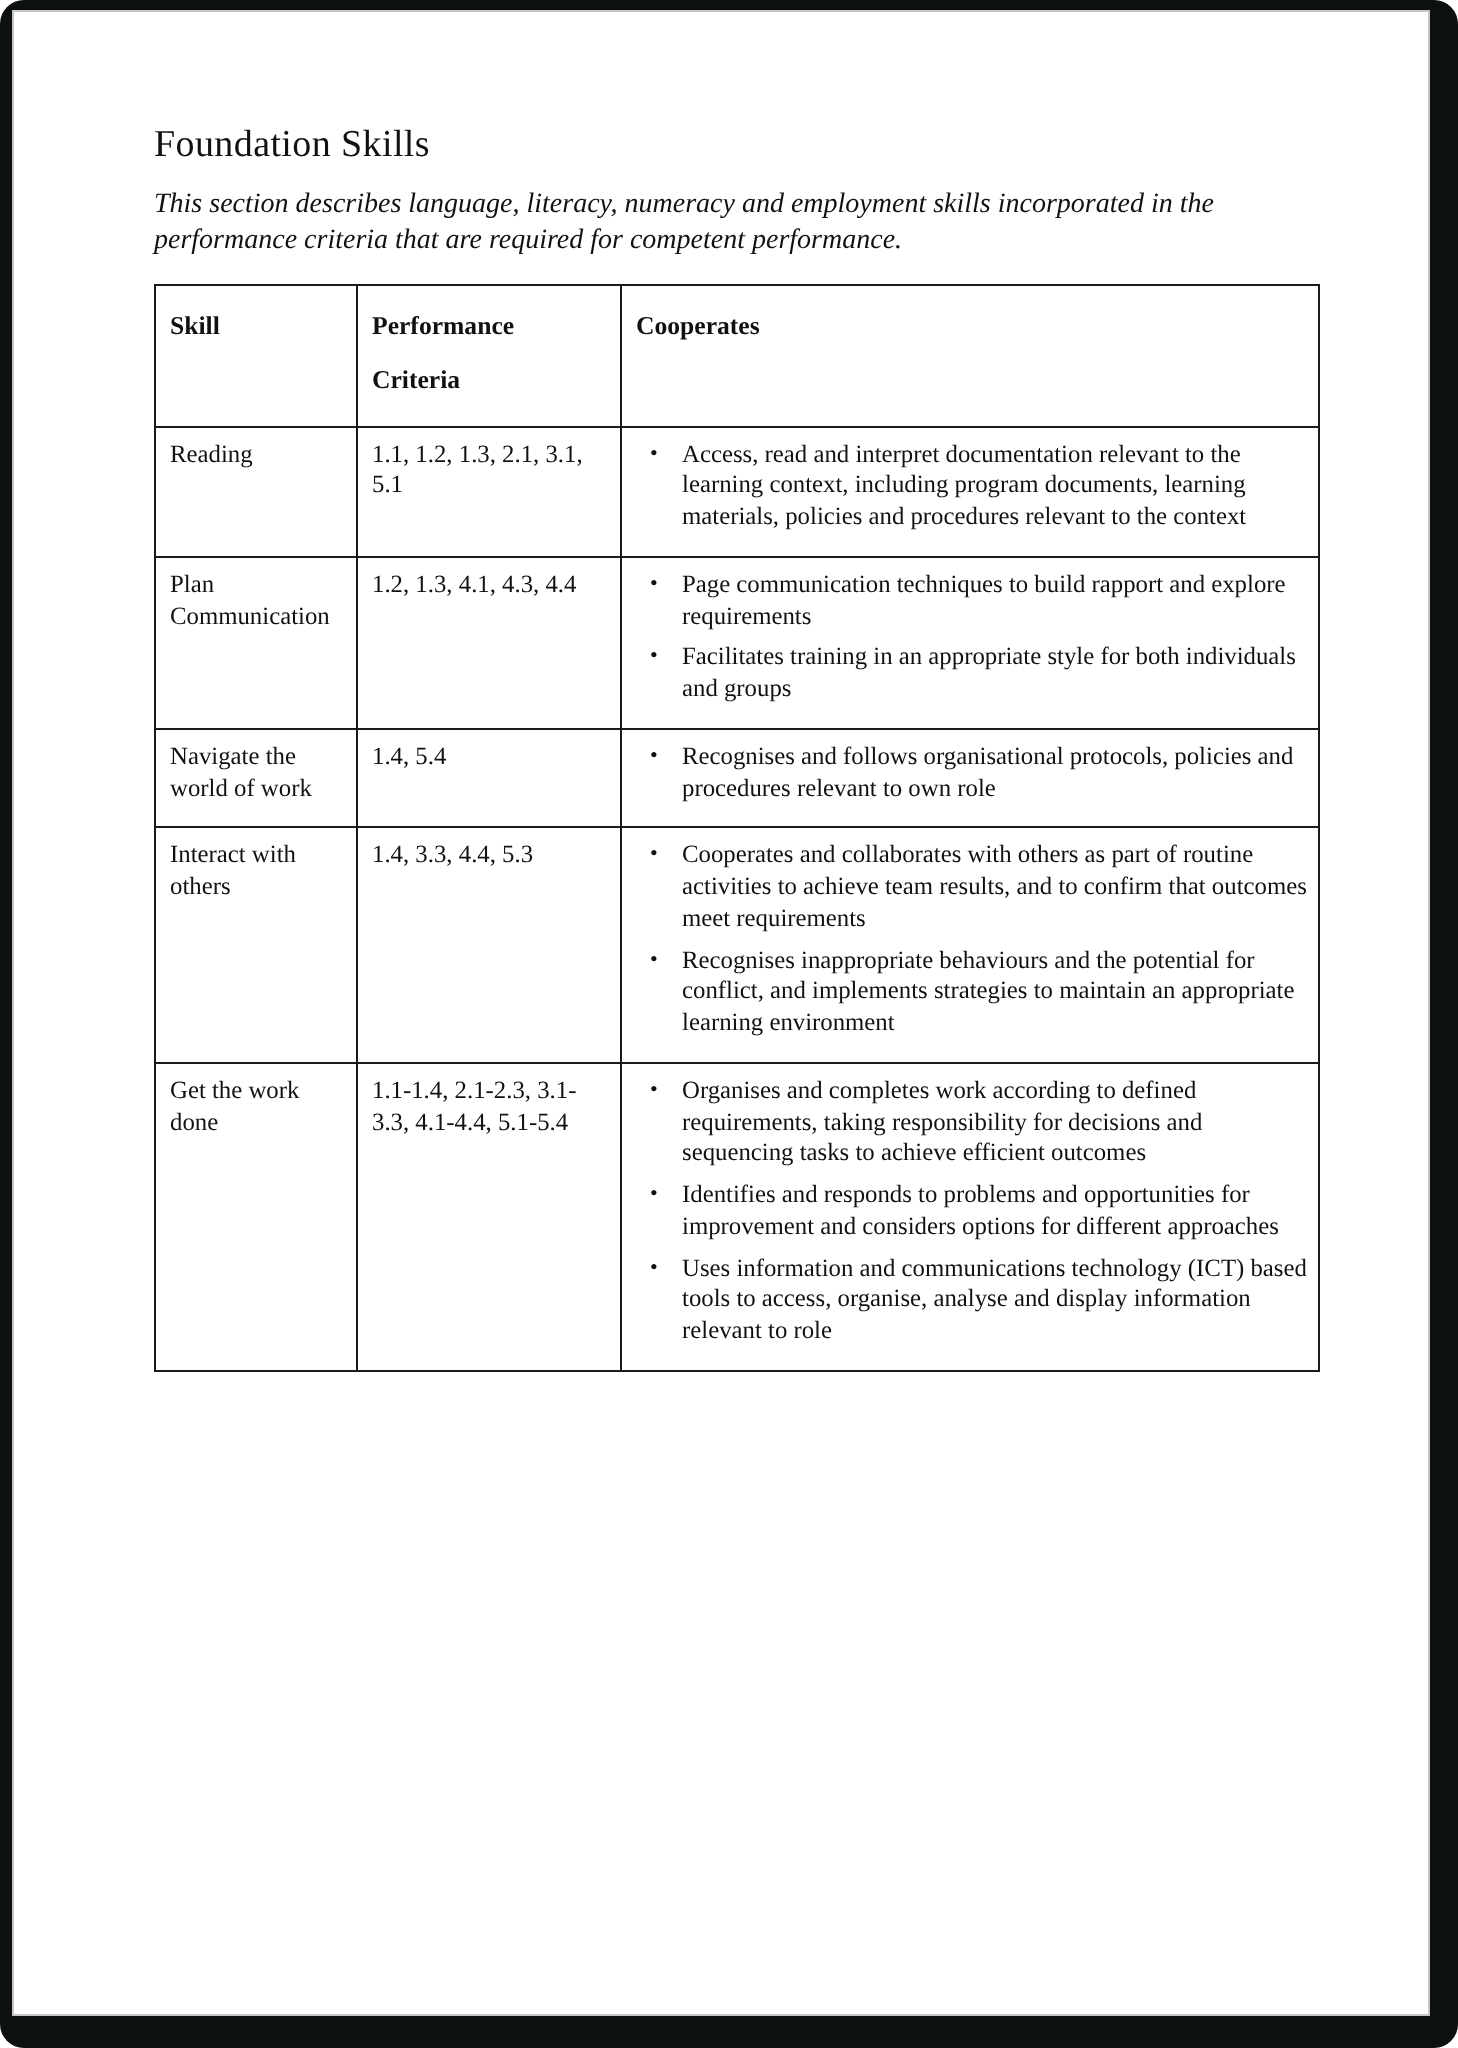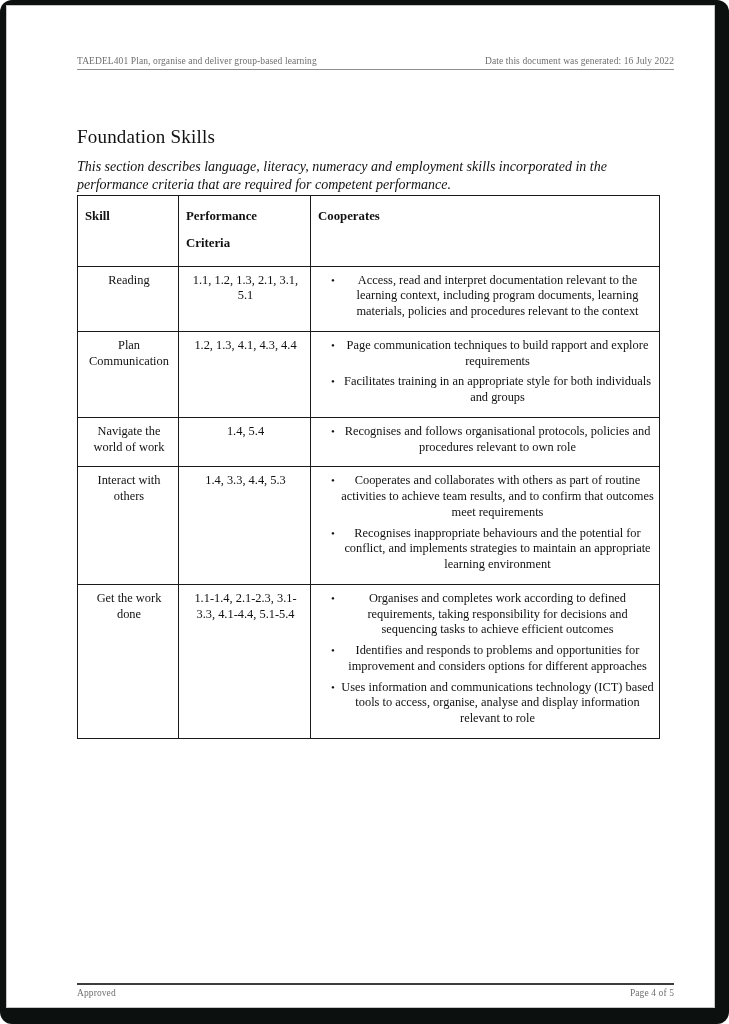--- a/index.html
+++ b/index.html
@@ -53,20 +53,21 @@
   }
   p.intro {
     margin: 10px 0 0 0;
     font-style: italic;
     font-size: 14px;
     line-height: 1.32;
     color: #111111;
     max-width: 556px;
   }
   table.skills {
+    margin-top: 11px;
     border-collapse: collapse;
     width: 582px;
     table-layout: fixed;
   }
   table.skills th, table.skills td {
     border: 1px solid #1a1a1a;
     vertical-align: top;
     text-align: left;
     color: #111111;
     box-sizing: border-box;
@@ -77,21 +78,20 @@
     padding: 7px 8px 9px 7px;
     line-height: 2.1;
   }
   col.c-skill    { width: 101px; }
   col.c-criteria { width: 132px; }
   col.c-desc     { width: 349px; }
   table.skills td {
     font-size: 12.4px;
     line-height: 1.27;
     padding: 6px 5px 11px 7px;
-    text-align: center;
   }
   td.desc-cell { padding-left: 4px; padding-right: 8px; }
   .bullet-item {
     display: flex;
     margin: 0 0 5px 0;
   }
   .bullet-item:last-child { margin-bottom: 0; }
   .bullet-item .dot {
     flex: 0 0 23px;
     padding-left: 7px;
@@ -120,24 +120,20 @@
   .footer-row.first { margin-top: 3px; }
   .footer-row.second { margin-top: 9px; }
 </style>
 </head>
 <body>
 
 <div class="frame">
   <div class="page">
     <div class="content">
 
-      <div class="running-header">
-        <span>TAEDEL401 Plan, organise and deliver group-based learning</span>
-        <span>Date this document was generated: 16 July 2022</span>
-      </div>
 
       <h1 class="page-title">Foundation Skills</h1>
 
       <p class="intro">This section describes language, literacy, numeracy and employment skills incorporated in the performance criteria that are required for competent performance.</p>
 
       <table class="skills">
         <colgroup>
             <col class="c-skill">
             <col class="c-criteria">
             <col class="c-desc">

